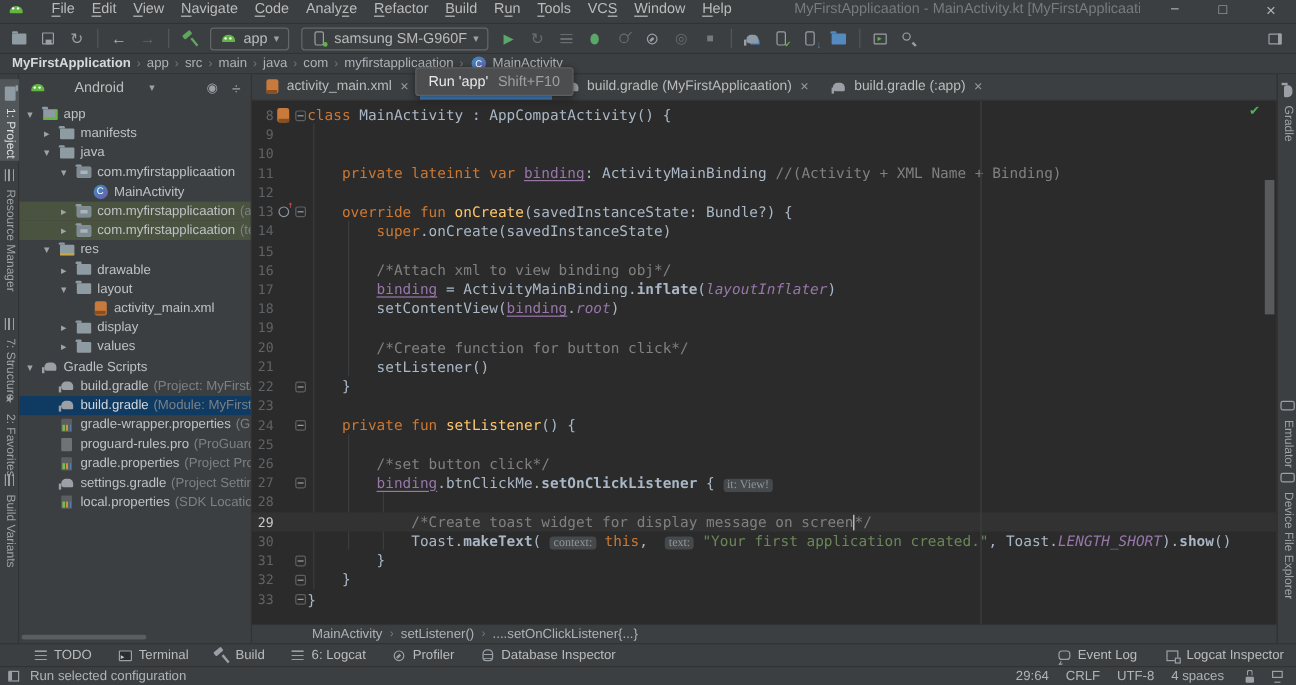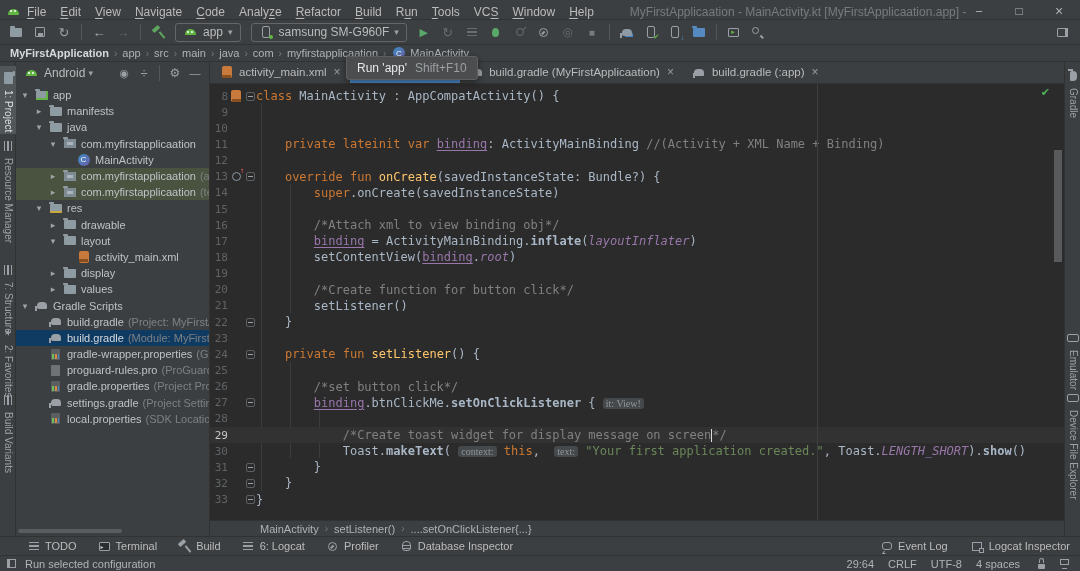--- a/index.html
+++ b/index.html
@@ -1,21 +1,21 @@
 <!DOCTYPE html>
 <html><head>
 <meta charset="utf-8">
 <style>
   *{margin:0;padding:0;box-sizing:border-box;}
   html,body{width:1080px;height:571px;overflow:hidden;background:#2b2b2b;
     font-family:"Liberation Sans",sans-serif;font-size:12px;color:#bbbbbb;}
   .ide{width:1080px;height:571px;display:flex;flex-direction:column;background:#3c3f41;position:relative;}
 
   
-  .titlebar{height:20px;background:#3c3f41;display:flex;align-items:flex-end;border-bottom:1px solid #323232;flex:0 0 20px;}
+  .titlebar{height:20px;background:#3c3f41;display:flex;align-items:flex-start;border-bottom:1px solid #323232;flex:0 0 20px;gap:16px;}
   .menu-bar{display:flex;gap:14px;margin-left:6px;}
   .menu-item{color:#bbbbbb;font-size:12px;cursor:default;}
   .mn{text-decoration:underline;text-underline-offset:2px;}
   .win-title{color:#787b7d;margin-left:36px;white-space:nowrap;overflow:hidden;flex:1;}
   .window-controls{display:flex;gap:14px;margin-right:8px;}
   .win-btn{width:26px;text-align:center;color:#afb1b3;}
 
   
   .toolbar{height:25px;display:flex;align-items:center;border-bottom:1px solid #323232;padding-left:4px;flex:0 0 25px;}
   .tbtn{width:24px;height:22px;display:inline-flex;align-items:center;justify-content:center;}
@@ -43,21 +43,21 @@
   .vstrip.left .strip-btn:nth-child(2){top:72px;}
   .vstrip.left .strip-btn:nth-child(3){top:196px;}
   .vstrip.left .strip-btn:nth-child(4){top:259px;}
   .vstrip.left .strip-btn:nth-child(5){top:326px;}
   .vstrip.right .strip-btn:nth-child(1){top:2px;}
   .vstrip.right .strip-btn:nth-child(2){top:264px;}
   .vstrip.right .strip-btn:nth-child(3){top:324px;}
 
   
   .project-panel{width:194px;flex:0 0 194px;background:#3c3f41;border-right:1px solid #323232;display:flex;flex-direction:column;position:relative;}
-  .panel-header{height:22px;display:flex;align-items:center;gap:1px;padding:0 4px 0 8px;flex:0 0 22px;}
+  .panel-header{height:22px;display:flex;align-items:center;gap:19px;padding:0 4px 0 8px;flex:0 0 22px;}
   .panel-header .sel-label{margin:0 2px 0 4px;}
   .panel-header .tbtn{width:20px;}
   .project-tree{flex:1;overflow:hidden;padding-top:3px;font-size:11px;}
   .trow{height:16.2px;display:flex;align-items:center;gap:4px;white-space:nowrap;overflow:hidden;}
   .trow .arrow{width:10px;color:#9fa3a6;font-size:9px;text-align:center;flex:0 0 10px;}
   .tlabel{color:#bec2c6;}
   .tsuffix{color:#7d8084;}
   .trow.sel{background:#0f3b63;}
   .trow.sel .tlabel{color:#d3d7db;}
   .trow.hl{background:#4a5240;}

